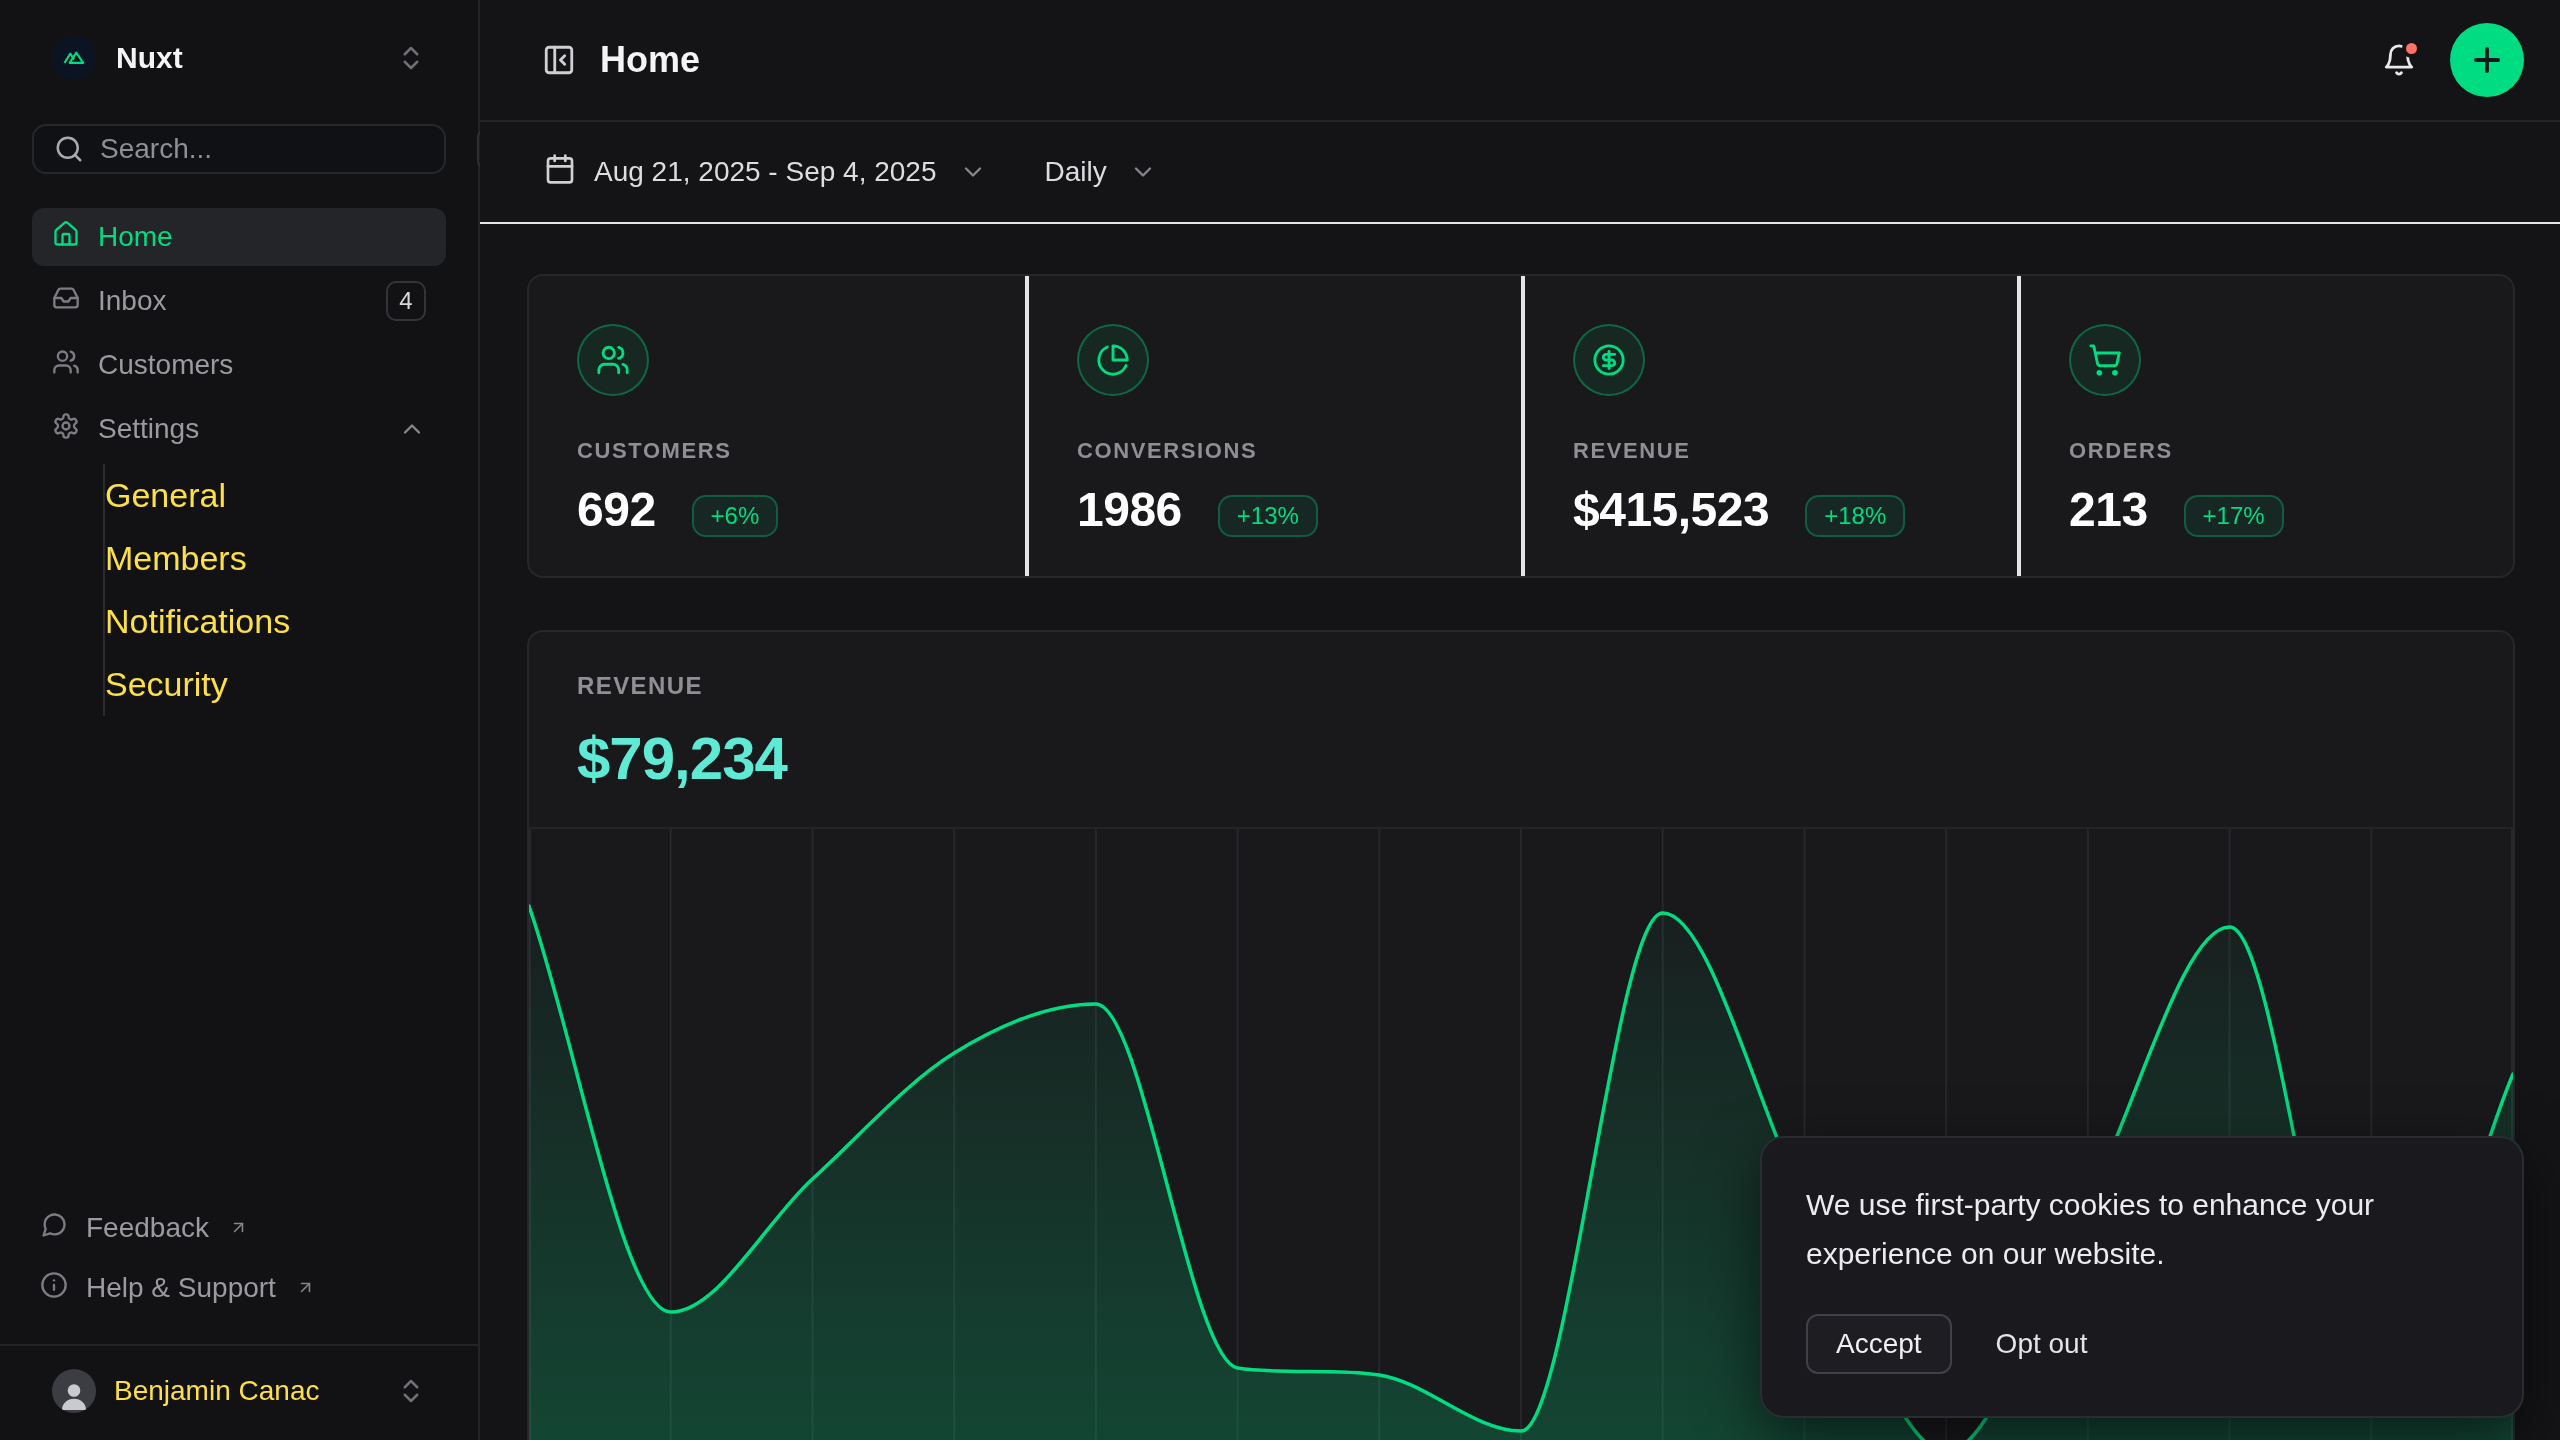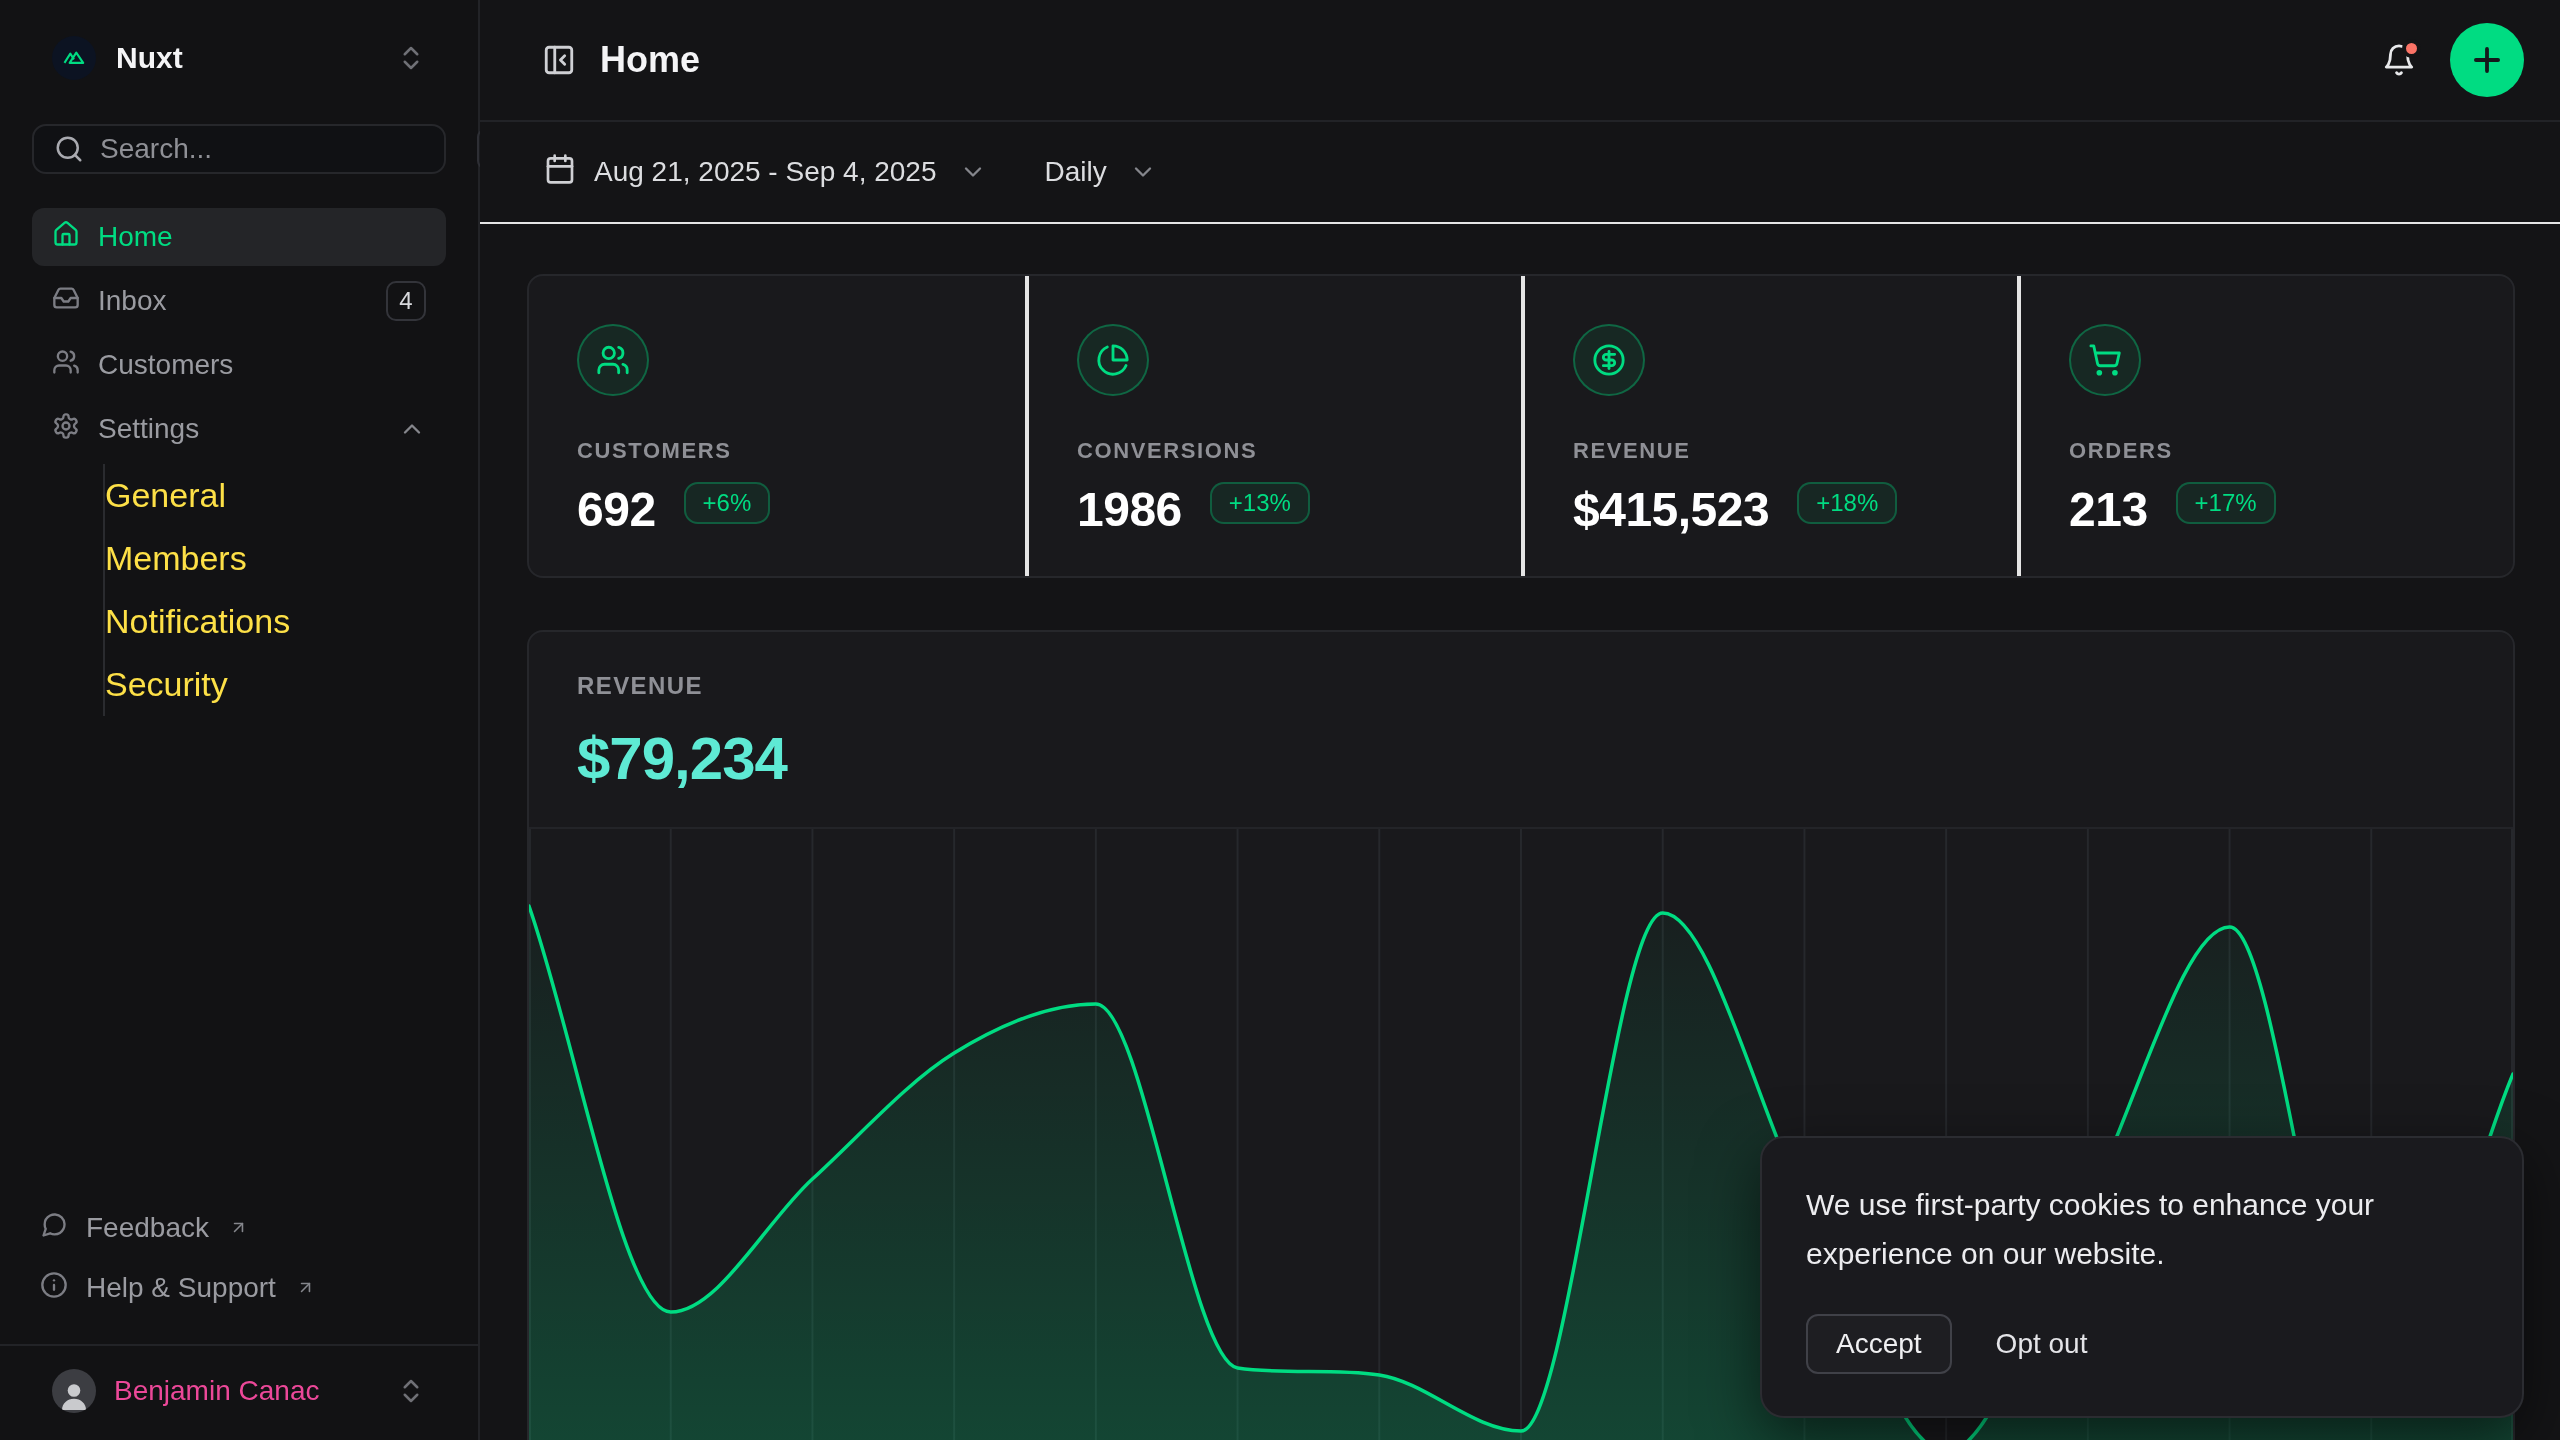--- a/index.html
+++ b/index.html
@@ -81,21 +81,21 @@
     border-top:2px solid #222327; padding:14px 32px 18px 32px;
   }
   .user-row {
     height:62px; border-radius:12px; display:flex; align-items:center;
     gap:18px; padding:0 20px; cursor:pointer;
   }
   .avatar {
     width:44px; height:44px; border-radius:50%; overflow:hidden; flex:0 0 44px;
     background:#3c3d42; display:flex; align-items:flex-end; justify-content:center;
   }
-  .user-name { font-size:28px; font-weight:500; color:#ec4899; flex:1; }
+  .user-name { font-size:28px; font-weight:500; color:#fde047; flex:1; }
 
   
   .main { flex:1; display:flex; flex-direction:column; background:#141416; min-width:0; }
   .topbar {
     height:122px; flex:0 0 122px; border-bottom:2px solid #222327;
     display:flex; align-items:center; padding:0 36px 0 62px; gap:24px;
   }
   .collapse-btn { color:#cfd0d4; display:flex; cursor:pointer; background:none; border:none; }
   .page-title { font-size:36px; font-weight:700; color:#f4f4f6; }
   .topbar-right { margin-left:auto; display:flex; align-items:center; gap:34px; }
@@ -132,21 +132,21 @@
   .stat + .stat { border-left:4px solid #e5e5e5; }
   .stat-icon-circle {
     width:72px; height:72px; border-radius:50%;
     background:rgba(0,220,130,0.08); border:2px solid rgba(0,220,130,0.35);
     display:flex; align-items:center; justify-content:center; color:#00DC82;
   }
   .stat-label {
     margin-top:42px; font-size:22px; font-weight:600; letter-spacing:1.6px;
     color:#8f9096; text-transform:uppercase;
   }
-  .stat-value-row { margin-top:18px; display:flex; align-items:flex-start; gap:28px; }
+  .stat-value-row { margin-top:18px; display:flex; align-items:flex-end; gap:36px; }
   .stat-value { font-size:48px; font-weight:700; color:#ffffff; letter-spacing:-0.5px; }
   .delta-badge {
     font-size:24px; font-weight:500; color:#00DC82;
     background:rgba(0,220,130,0.07); border:2px solid rgba(0,220,130,0.30);
     border-radius:14px; padding:7px 17px; line-height:1;
   }
 
   .chart-card {
     margin-top:52px; background:#19191c; border:2px solid #26272b;
     border-radius:16px; overflow:hidden;

